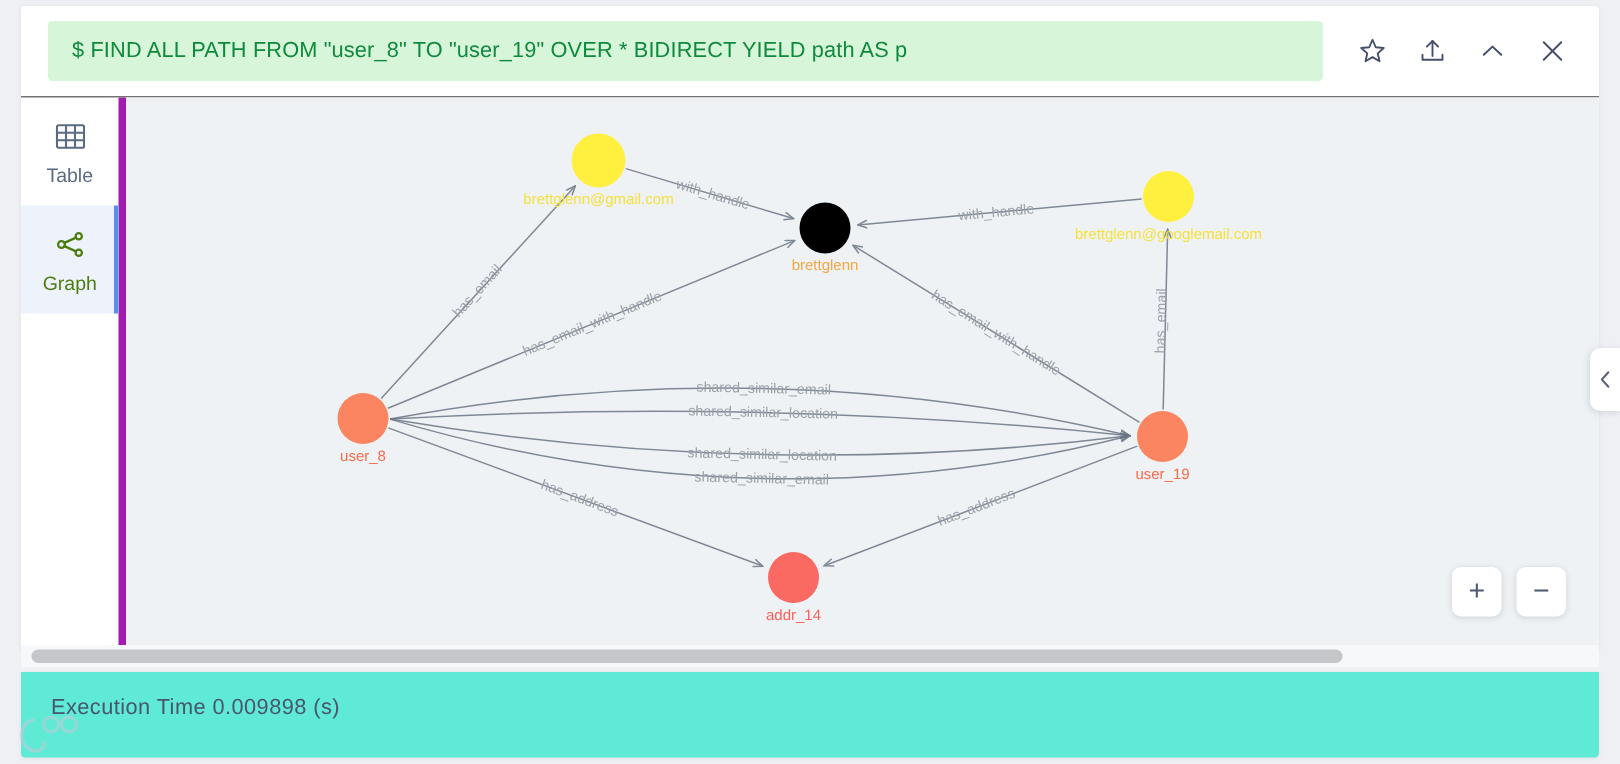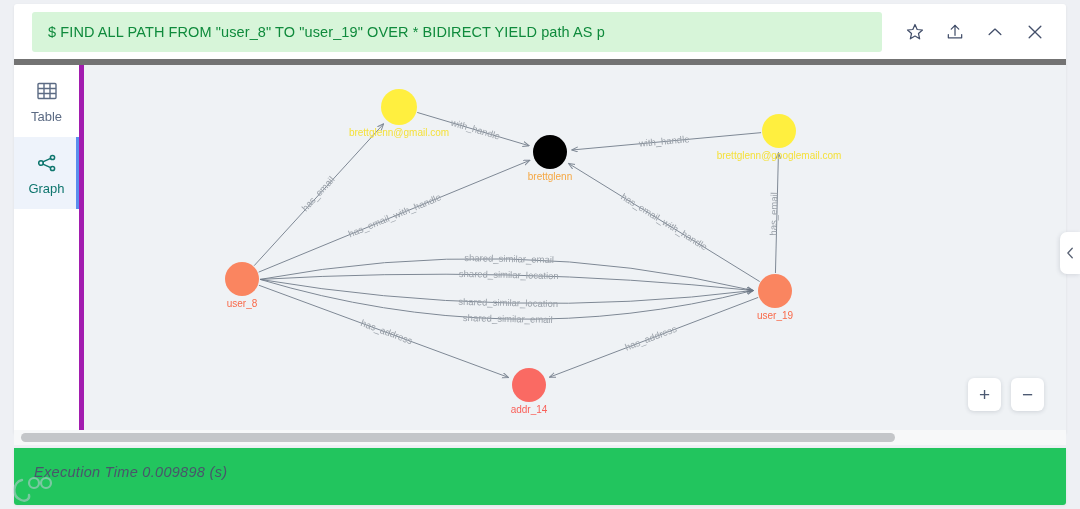--- a/index.html
+++ b/index.html
@@ -24,21 +24,21 @@
     background: #ffffff;
     border-radius: 3px;
     box-shadow: 0 1px 3px rgba(0,0,0,.07);
     overflow: hidden;
   }
 
   
   .query-header {
     position: relative;
     height: 61px;
-    border-bottom: 6px solid #737373;
+    border-bottom: 1px solid #737373;
     display: flex;
     align-items: center;
     padding: 0 14px 0 18px;
   }
   .query-box {
     flex: 1;
     height: 40px;
     background: #d7f5d9;
     border-radius: 3px;
     display: flex;
@@ -86,21 +86,21 @@
     align-items: center;
     justify-content: center;
     gap: 7px;
     cursor: pointer;
     position: relative;
     color: #5c6b84;
     font-size: 13px;
   }
   .side-item.active {
     background: #eef3fb;
-    color: #0f766e;
+    color: #4d7c0f;
   }
   .side-item.active::after {
     content: "";
     position: absolute;
     right: 0; top: 0; bottom: 0;
     width: 3px;
     background: #5a8dee;
   }
   .side-icon { width: 24px; height: 24px; display:block; }
   .side-label { line-height: 1; }
@@ -162,24 +162,23 @@
     margin-left: 7px;
     background: #c4c6c9;
     border-radius: 5px;
   }
 
   
   .footer {
     position: absolute;
     left: 14px; top: 448px;
     width: 1052px; height: 57px;
-    background: #22c55e;
+    background: #5eead4;
     border-radius: 0 0 3px 3px;
     box-shadow: 0 1px 3px rgba(0,0,0,.06);
-    font-style: italic;
   }
   .exec-time {
     position: absolute;
     left: 20px; top: 16px;
     font-size: 14.5px;
     color: #4a556b;
     letter-spacing: .3px;
   }
 
   

